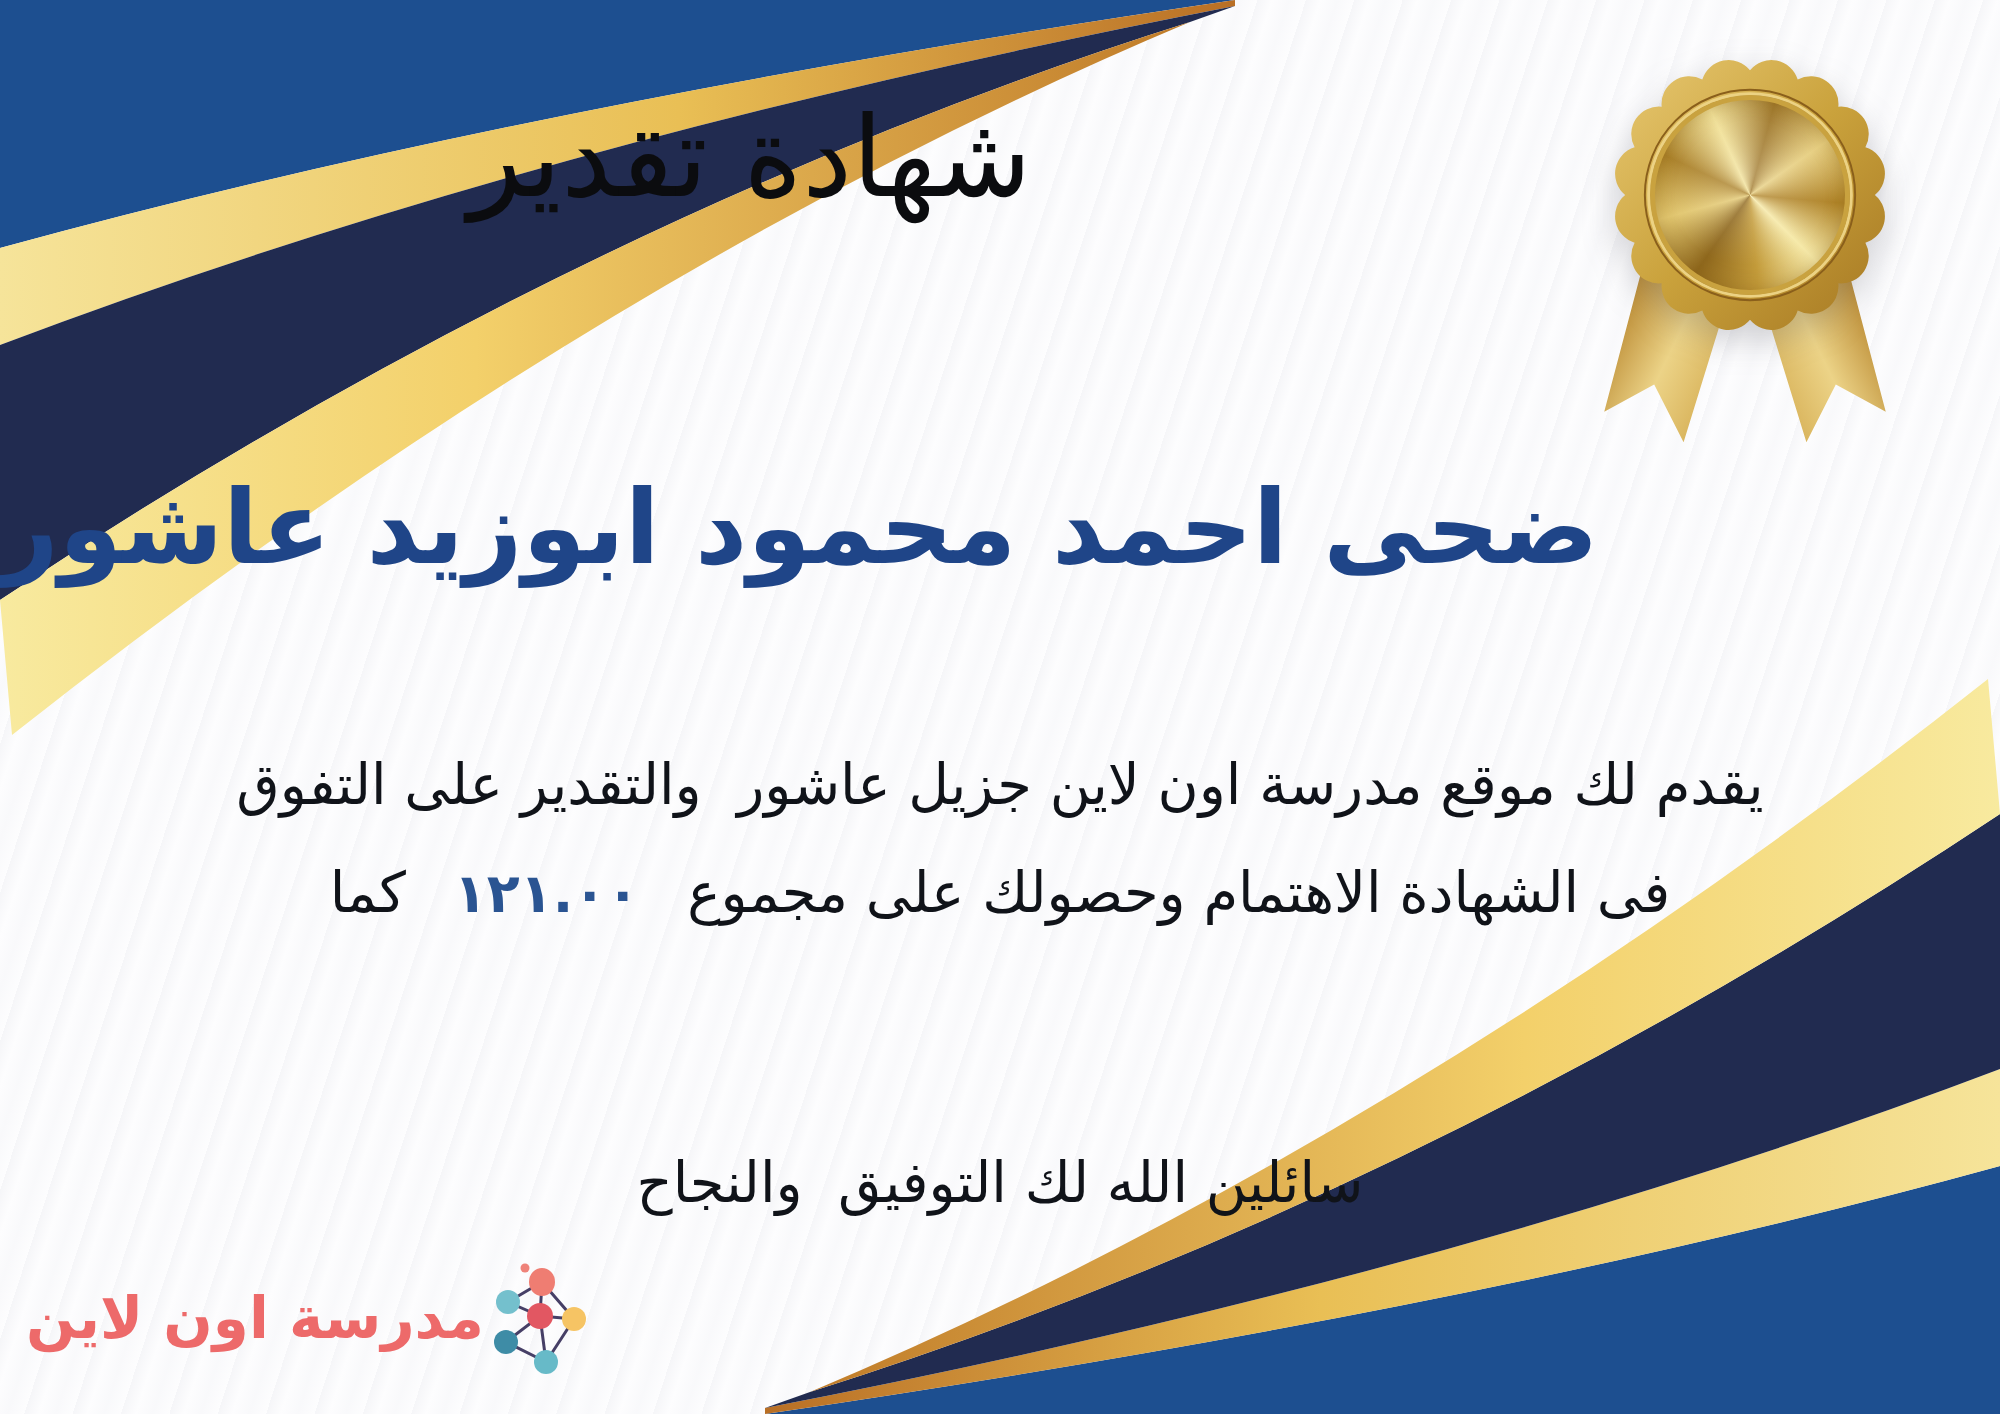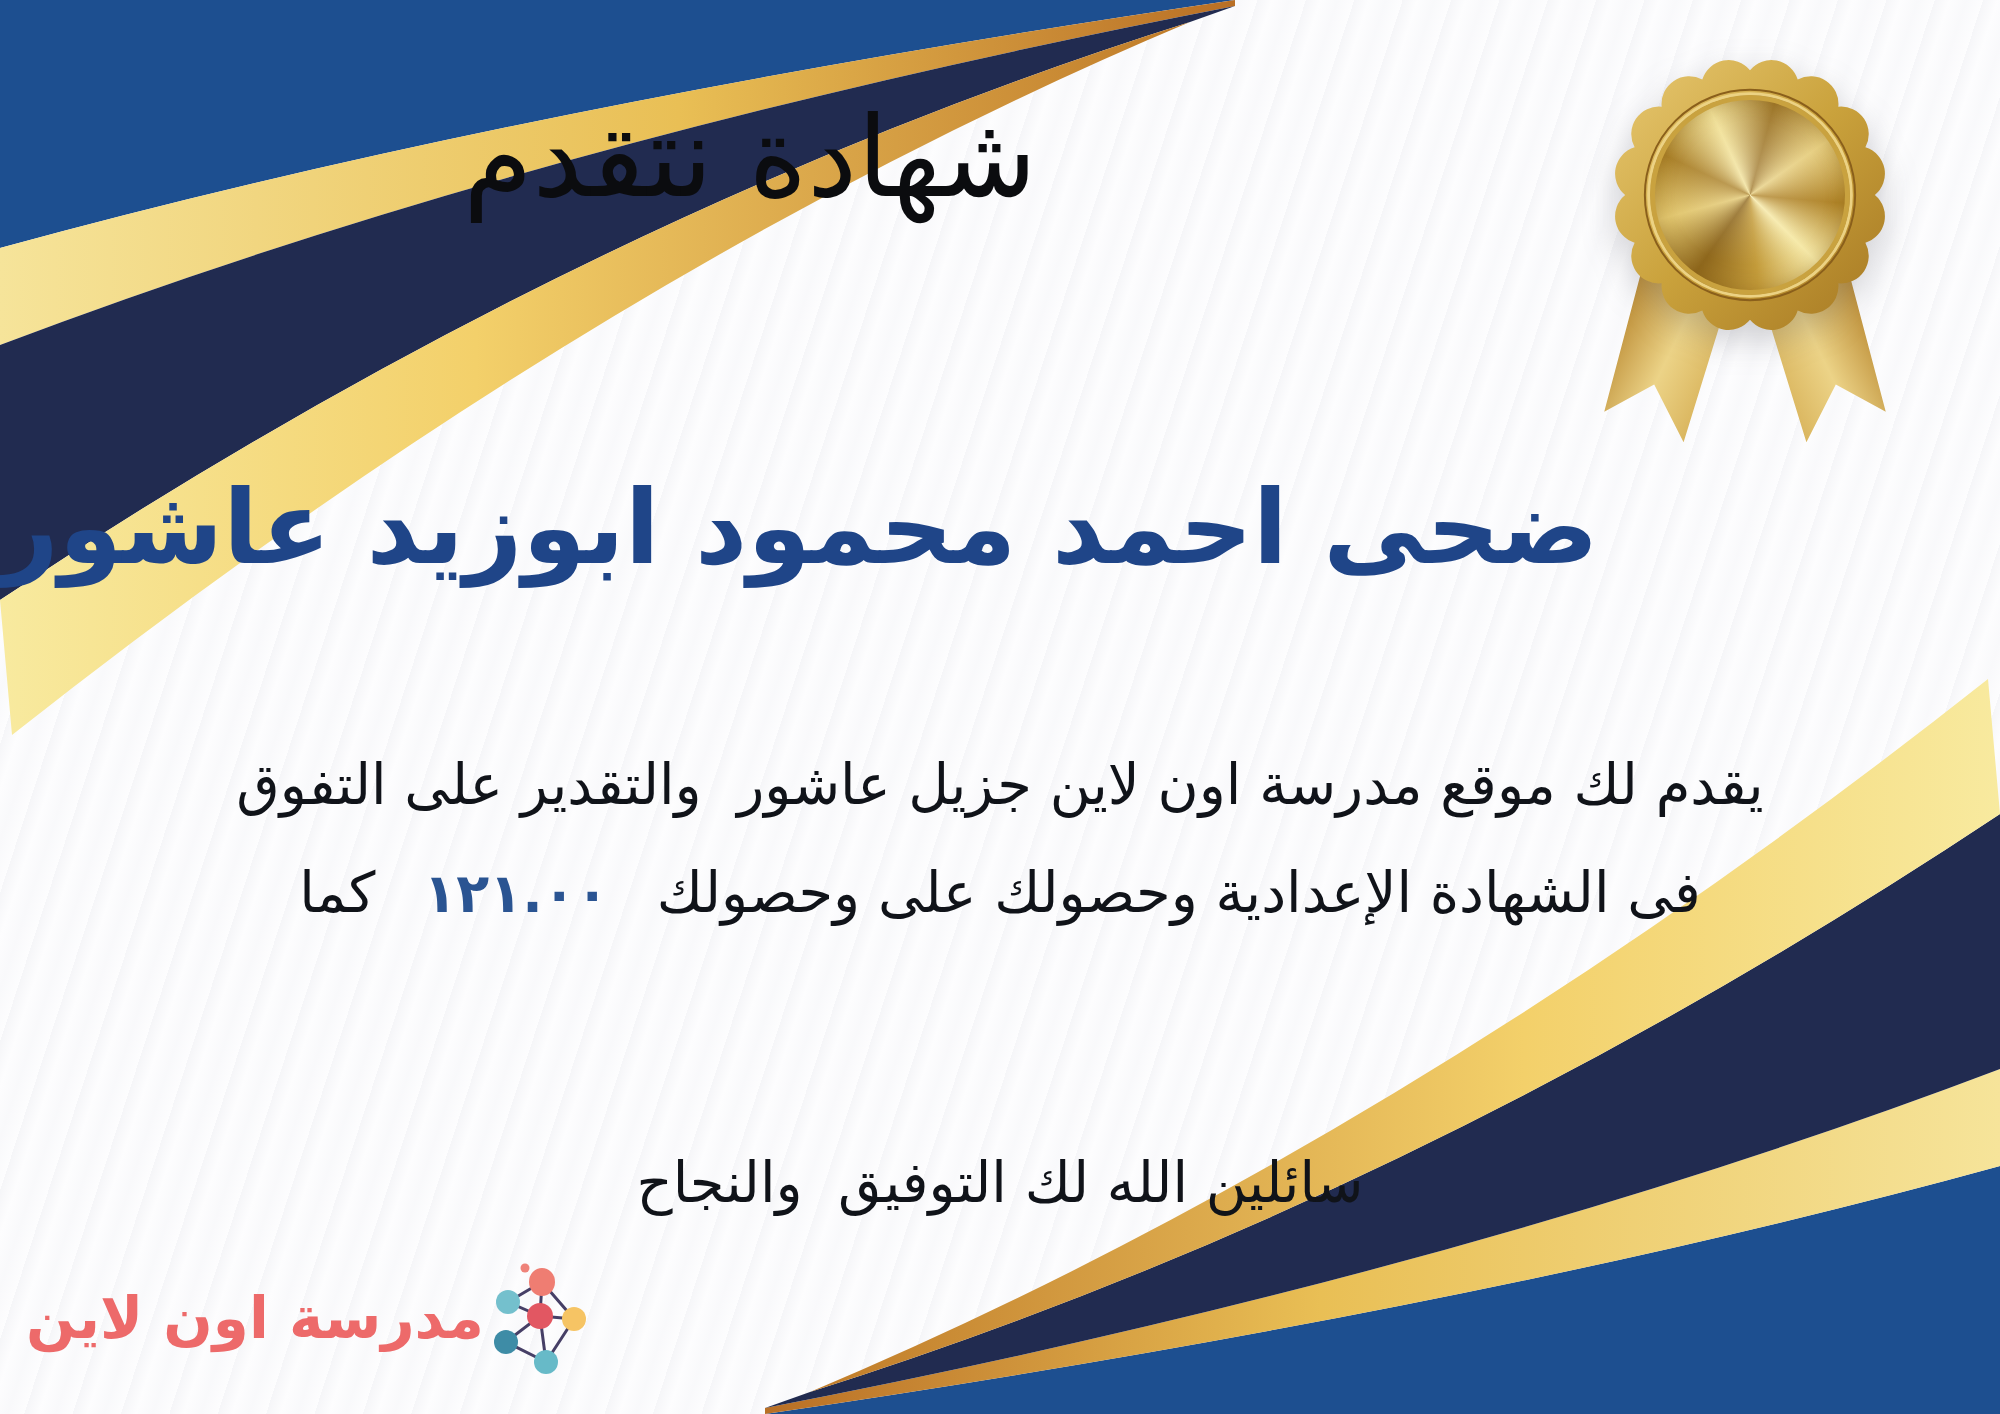--- a/index.html
+++ b/index.html
@@ -113,27 +113,27 @@
         A21,21 0 0 1 -87.8,36.3 A21,21 0 0 1 -95,0 A21,21 0 0 1 -87.8,-36.3
         A21,21 0 0 1 -67.2,-67.2 A21,21 0 0 1 -36.3,-87.8 A21,21 0 0 1 0,-95
         A21,21 0 0 1 36.3,-87.8 A21,21 0 0 1 67.2,-67.2 A21,21 0 0 1 87.8,-36.3
         A21,21 0 0 1 95,0 Z"></path>
       <circle r="80" fill="none" stroke="#8a5f1b" stroke-width="1.5"></circle>
       <circle r="77" fill="none" stroke="#ecd283" stroke-width="2.5"></circle>
     </svg>
     <div class="medal-core"></div>
   </div>
 
-  <div class="cert-title" dir="rtl">شهادة نتقدم</div>
+  <div class="cert-title" dir="rtl">شهادة تقدير</div>
 
   <div class="student-name" dir="rtl">ضحى احمد محمود ابوزيد عاشور</div>
 
   <div class="body-line bl1" dir="rtl">يقدم لك موقع مدرسة اون لاين جزيل عاشور  والتقدير على التفوق</div>
 
-  <div class="body-line bl2" dir="rtl"><span>فى الشهادة الإعدادية وحصولك على وحصولك</span><span class="score">١٢١.٠٠</span><span>كما</span></div>
+  <div class="body-line bl2" dir="rtl"><span>فى الشهادة الاهتمام وحصولك على مجموع</span><span class="score">١٢١.٠٠</span><span>كما</span></div>
 
 
   <div class="body-line closing" dir="rtl">سائلين الله لك التوفيق  والنجاح</div>
 
   <div class="brand">
     <div class="brand-text">
       <div class="brand-arabic" dir="rtl">مدرسة اون لاين</div>
     </div>
     <svg class="net-icon" viewBox="0 0 92 112" aria-hidden="true">
       <g stroke="#463f66" stroke-width="3" stroke-linecap="round">

